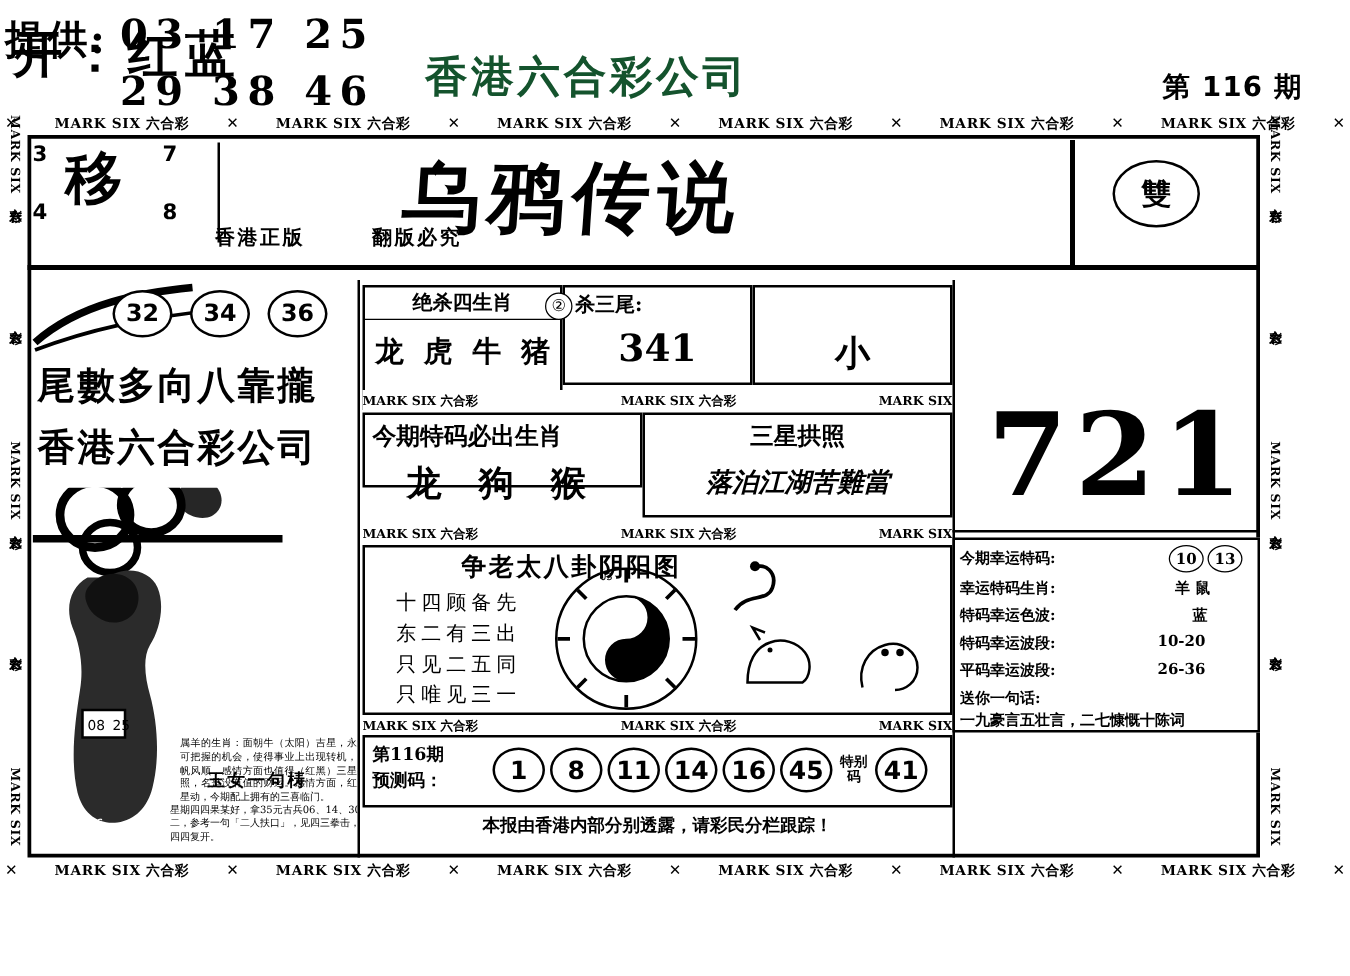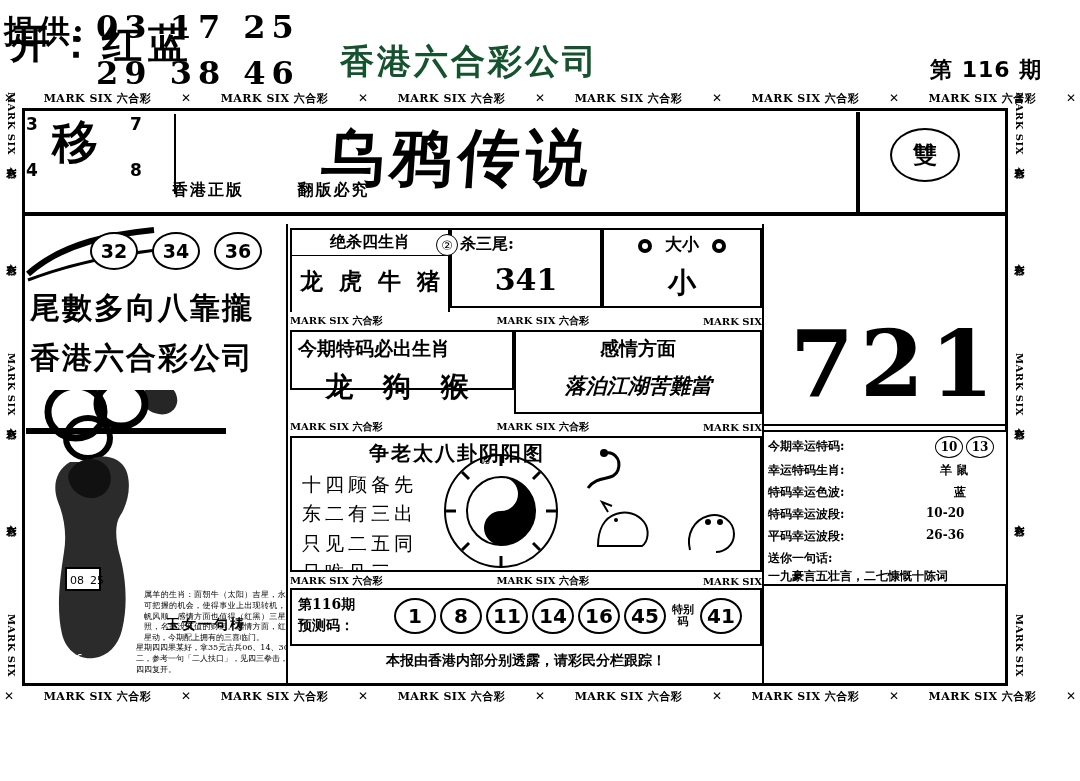--- a/index.html
+++ b/index.html
@@ -235,23 +235,23 @@
   }
   .b-bagua {
     left: 290px; top: 436px; width: 472px; height: 136px;
   }
   .b-bagua .hdr {
     position: absolute; left: 0; top: 2px; width: 330px; text-align: center;
     font-size: 20px; font-weight: bold; letter-spacing: 2px;
     font-family: "DejaVu Serif", "Liberation Serif", serif;
   }
   .b-bagua .poem {
-    position: absolute; left: 10px; top: 32px;
-    font-family: "DejaVu Serif", "Liberation Serif", serif;
-    font-size: 19px; line-height: 1.55; letter-spacing: 4px;
+    position: absolute; left: 25px; top: 32px;
+    font-family: "DejaVu Serif", "Liberation Serif", serif;
+    font-size: 16px; line-height: 1.55; letter-spacing: 4px;
   }
   .b-pred {
     left: 290px; top: 588px; width: 472px; height: 58px;
   }
   .b-pred .issue {
     position: absolute; left: 6px; top: 4px;
     font-size: 14px; font-weight: bold; line-height: 1.5;
     font-family: "DejaVu Serif", "Liberation Serif", serif;
   }
   .b-pred .nums {
@@ -457,47 +457,36 @@
     </div>
   </div>
 
   <div class="box b-tail">
     <div class="circ">②</div>
     <div class="lbl">杀三尾:</div>
     <div class="val">341</div>
   </div>
 
   <div class="box b-size">
-    <div class="hdr">
-      <svg class="dot-orn" viewBox="0 0 22 16">
-        <circle cx="8" cy="8" r="7" fill="#000"></circle>
-          <circle cx="8" cy="8" r="3" fill="#fff"></circle>
-      </svg>
-      <span>大小</span>
-      <svg class="dot-orn" viewBox="0 0 22 16">
-        <circle cx="14" cy="8" r="7" fill="#000"></circle>
-          <circle cx="14" cy="8" r="3" fill="#fff"></circle>
-      </svg>
-    </div>
     <div class="val">小</div>
   </div>
 
   <div class="tiny-band" style="left:290px; top:312px; width:472px;">
     <span>MARK SIX 六合彩</span>
     <span>MARK SIX 六合彩</span>
     <span>MARK SIX</span>
   </div>
 
   <div class="box b-zodiac">
     <div class="line1">今期特码必出生肖</div>
     <div class="line2">龙 狗 猴</div>
   </div>
 
   <div class="box b-sentence">
-    <div class="line1">感情方面</div>
+    <div class="line1">三星拱照</div>
     <div class="line2">落泊江湖苦難當</div>
   </div>
 
   <div class="tiny-band" style="left:290px; top:418px; width:472px;">
     <span>MARK SIX 六合彩</span>
     <span>MARK SIX 六合彩</span>
     <span>MARK SIX</span>
   </div>
 
   <div class="box b-bagua">

